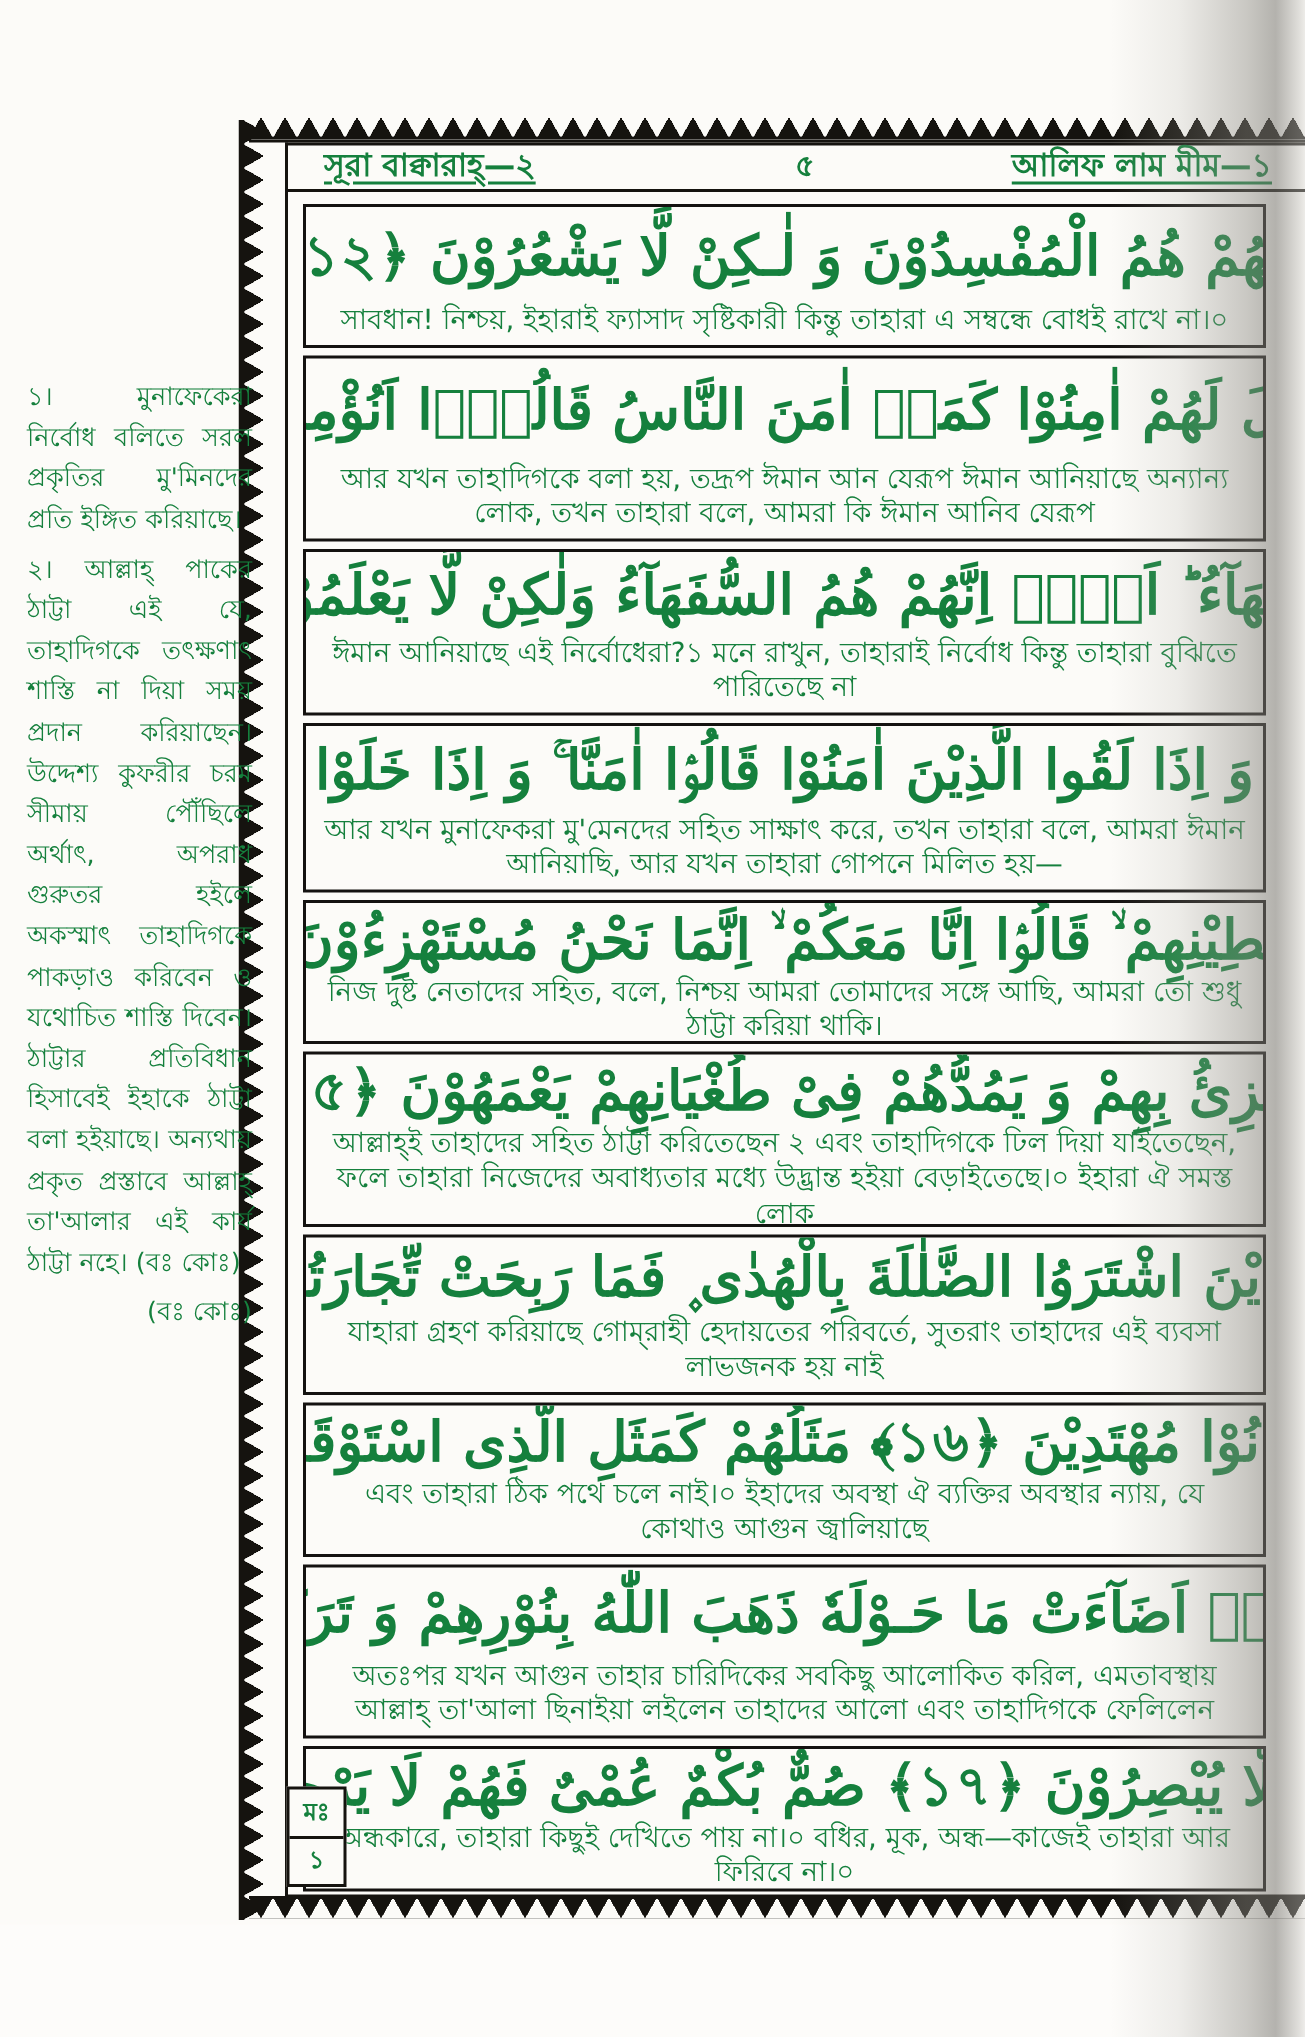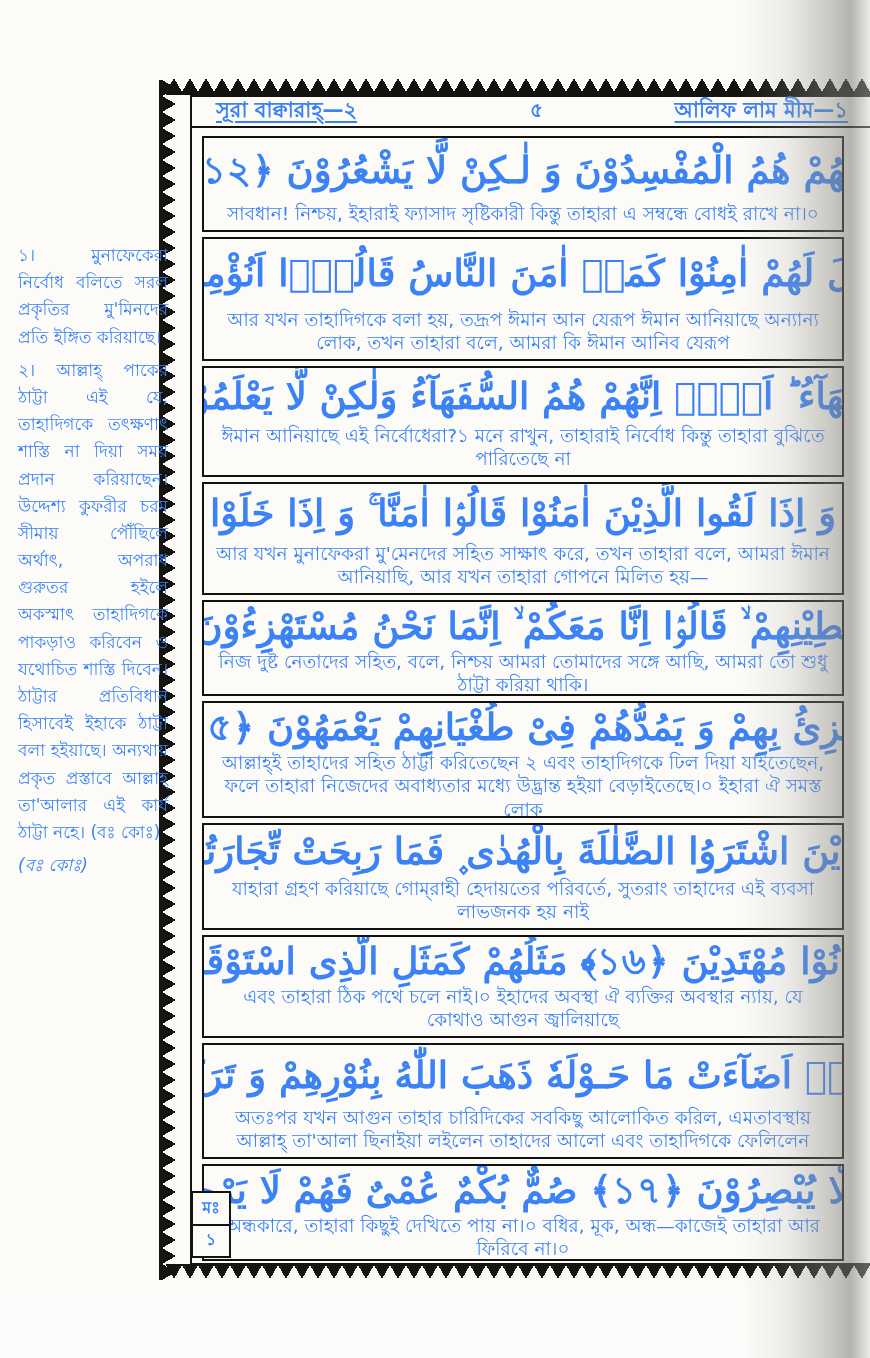--- a/index.html
+++ b/index.html
@@ -1,20 +1,20 @@
 <!DOCTYPE html>
 <html><head>
 <meta charset="utf-8">
 <style>
   html,body{margin:0;padding:0;background:#ffffff;}
   .canvas{
     position:relative;width:870px;height:1358px;overflow:hidden;
     background:#fcfbf8;
     font-family:"DejaVu Sans", sans-serif;
-    color:#3b82f6;
+    color:#15803d;
   }
   
   .zz{position:absolute;pointer-events:none;}
   .zz-top{
     left:166px;right:0;top:78px;height:15px;
     background:conic-gradient(from 150deg at 50% 0%, #15130f 60deg, transparent 60deg) 0 0 / 16px 15px repeat-x;
     border-bottom:2px solid #15130f;
   }
   .zz-bottom{
     left:166px;right:0;top:1264px;height:15px;
@@ -65,25 +65,25 @@
     text-align:center;
     font-size:18.5px;line-height:1.25;
     padding:1px 4px 3px 4px;
   }
   
   .b0{height:96px;} .b1{height:124px;} .b2{height:111px;} .b3{height:113px;}
   .b4{height:96px;}  .b5{height:117px;} .b6{height:107px;} .b7{height:103px;}
   .b8{height:116px;} .b9{height:97px;}
   
   .margin-notes{
-    position:absolute;left:18px;top:242px;width:150px;
+    position:absolute;left:18px;top:252px;width:150px;
     font-size:17px;line-height:1.6;text-align:justify;
   }
   .margin-notes .note{margin:0 0 6px 0;}
-  .margin-notes .attribution{text-align:left;font-style:italic;}
+  .margin-notes .attribution{text-align:right;}
   
   .sig-box{
     position:absolute;left:191px;top:1191px;width:40px;height:67px;
     border:2px solid #15130f;background:#fcfbf8;box-sizing:border-box;
     display:flex;flex-direction:column;z-index:3;
   }
   .sig-cell{flex:1;display:flex;align-items:center;justify-content:center;font-size:16px;font-weight:bold;}
   .sig-cell:first-child{border-bottom:2px solid #15130f;}
   
   .binding-shadow{

